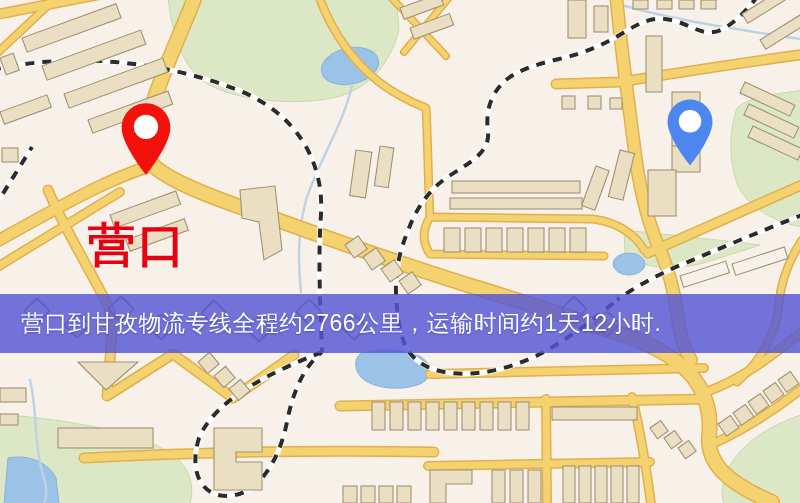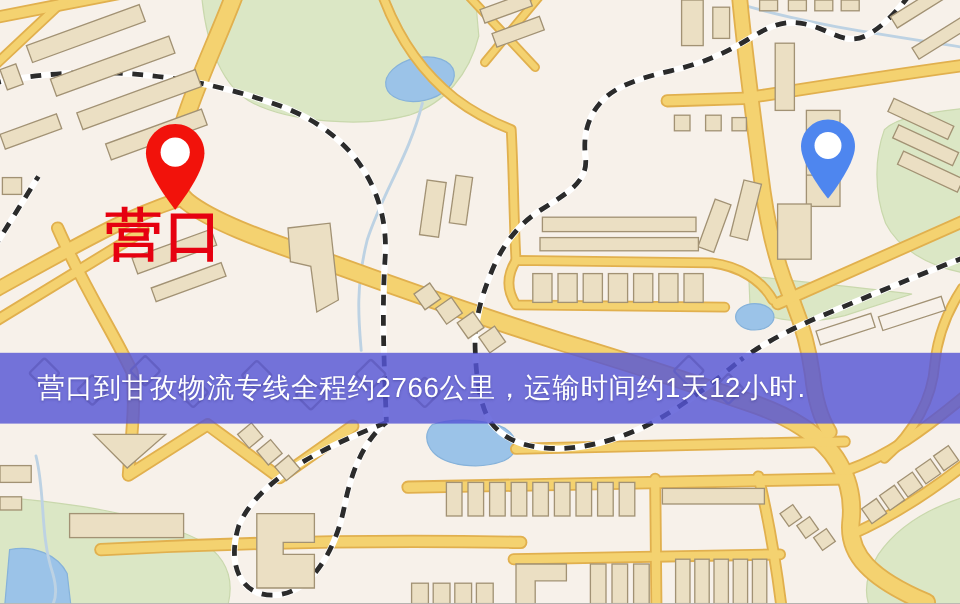--- a/index.html
+++ b/index.html
@@ -20,27 +20,27 @@
   .bl{stroke:var(--building_edge);stroke-width:1;}
   
   .pin{position:absolute;}
   .pin svg{display:block;}
   .pin-origin{left:120px;top:101px;width:52px;height:76px;}
   .pin-dest{left:666px;top:97px;width:48px;height:71px;}
   .pin-origin path{fill:var(--pin_origin);}
   .pin-dest path{fill:var(--pin_destination);}
   
   .city-label{position:absolute;font-family:"Liberation Serif","DejaVu Serif",serif;
-    font-weight:bold;font-size:47px;line-height:1;white-space:nowrap;}
+    font-weight:bold;font-size:47px;line-height:1;white-space:nowrap;margin-top:48px;}
   .label-origin{left:88px;top:174px;color:var(--label_origin);letter-spacing:3px;}
   .label-dest{left:647px;top:175px;color:var(--label_destination);letter-spacing:6px;}
   
   .banner{position:absolute;left:0;top:294px;width:800px;height:59px;}
   .banner::before{content:"";position:absolute;inset:0;background:var(--banner_bg);opacity:.82;}
-  .banner span{position:relative;display:block;padding-left:31px;line-height:59px;
+  .banner span{position:relative;display:block;padding-left:21px;line-height:59px;
     color:var(--banner_text);font-size:23px;letter-spacing:.5px;
     text-shadow:0 1px 2px rgba(40,40,120,.45);white-space:nowrap;}
 </style>
 </head>
 <body>
 
 <div class="screen">
 
   <svg class="map-canvas" width="800" height="503" viewBox="0 0 800 503">
     <defs>

